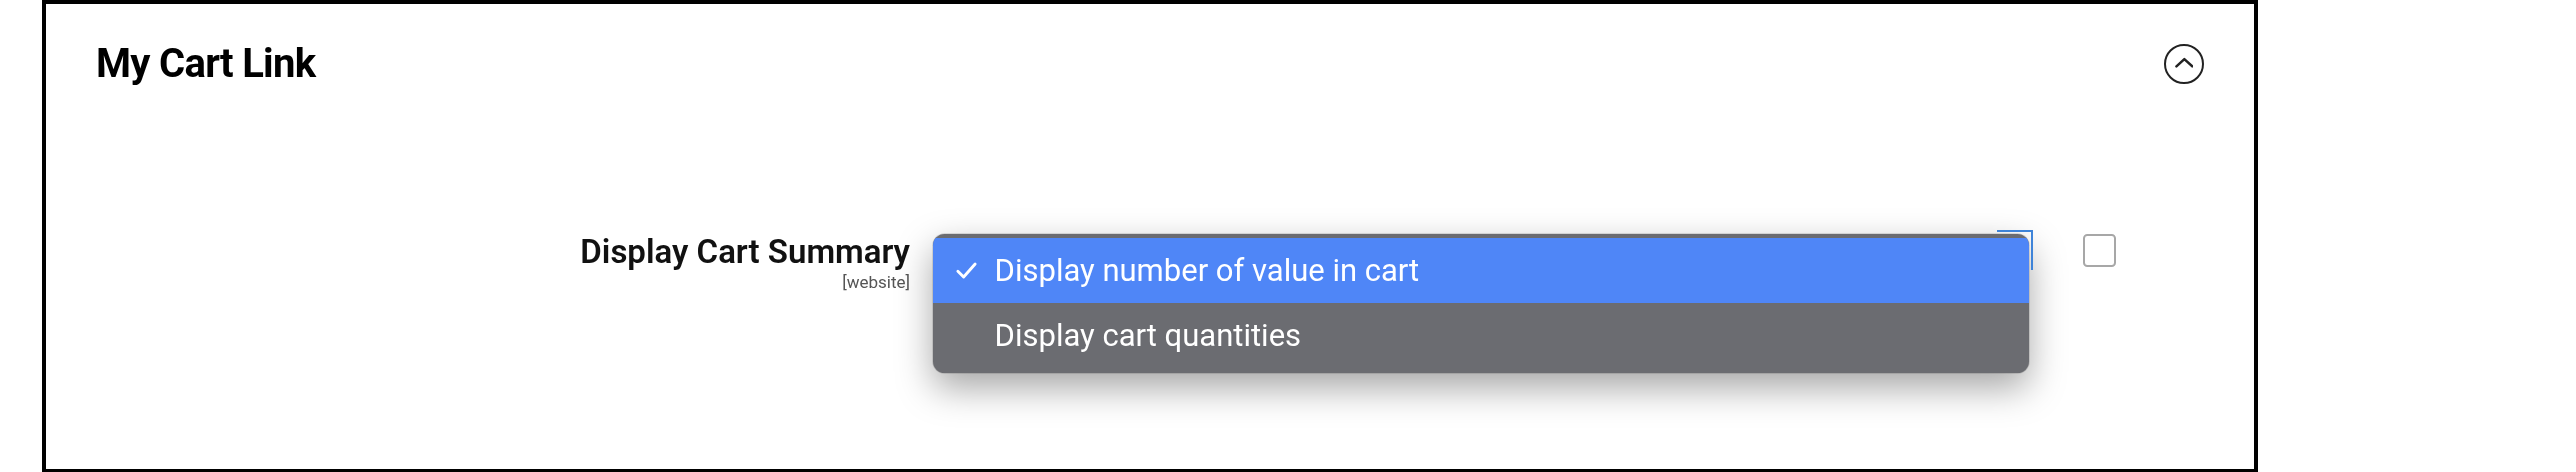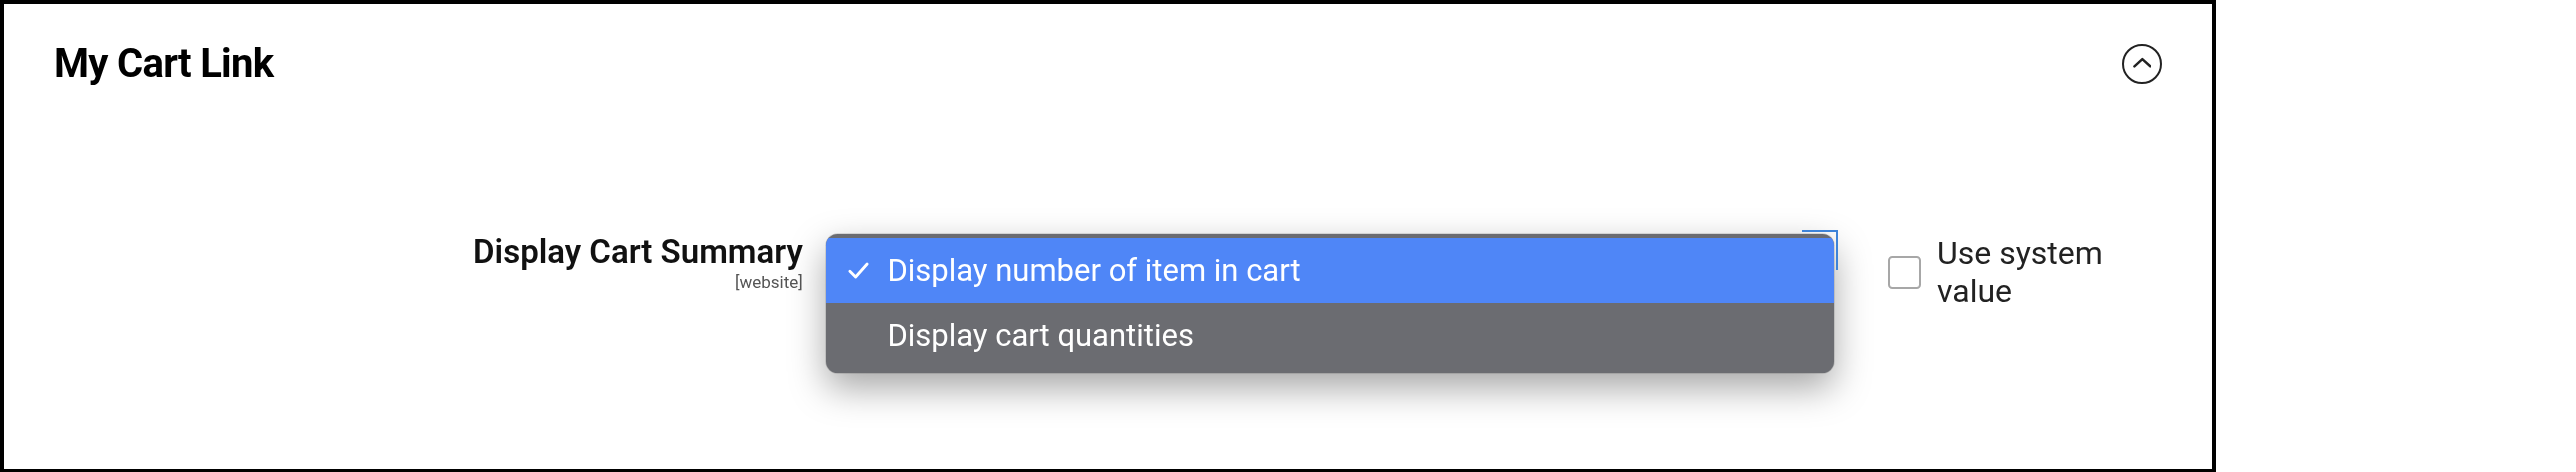--- a/index.html
+++ b/index.html
@@ -12,20 +12,21 @@
       background: #fff;
       width: 2576px;
       height: 473px;
     }
     .panel {
       border: 4.3px solid #000;
       width: 2216px;
       height: 473px;
       padding: 36px 50px;
       position: relative;
+      margin-left: 42px;
     }
     .panel-header {
       display: flex;
       justify-content: space-between;
       align-items: flex-start;
     }
     .panel-title {
       font-size: 40px;
       font-weight: 700;
       color: #000;
@@ -163,30 +164,29 @@
 
     <div class="select-wrap">
       <div class="select-native-indicator"></div>
       <div class="dropdown">
         <div class="dropdown-option selected">
           <span class="check-slot">
             <svg viewBox="0 0 32 32" fill="none">
               <path d="M4 17 L12 25 L28 7" stroke="#fff" stroke-width="4" stroke-linecap="round" stroke-linejoin="round"></path>
             </svg>
           </span>
-          <span class="option-text">Display number of item in cart</span>
+          <span class="option-text">Display number of value in cart</span>
         </div>
         <div class="dropdown-option">
           <span class="check-slot"></span>
           <span class="option-text">Display cart quantities</span>
         </div>
       </div>
     </div>
 
     <div class="use-system-wrap">
       <div class="checkbox"></div>
-      <span class="use-system-label">Use system value</span>
     </div>
 
   </div>
 
 </div>
 
 
 </body></html>

